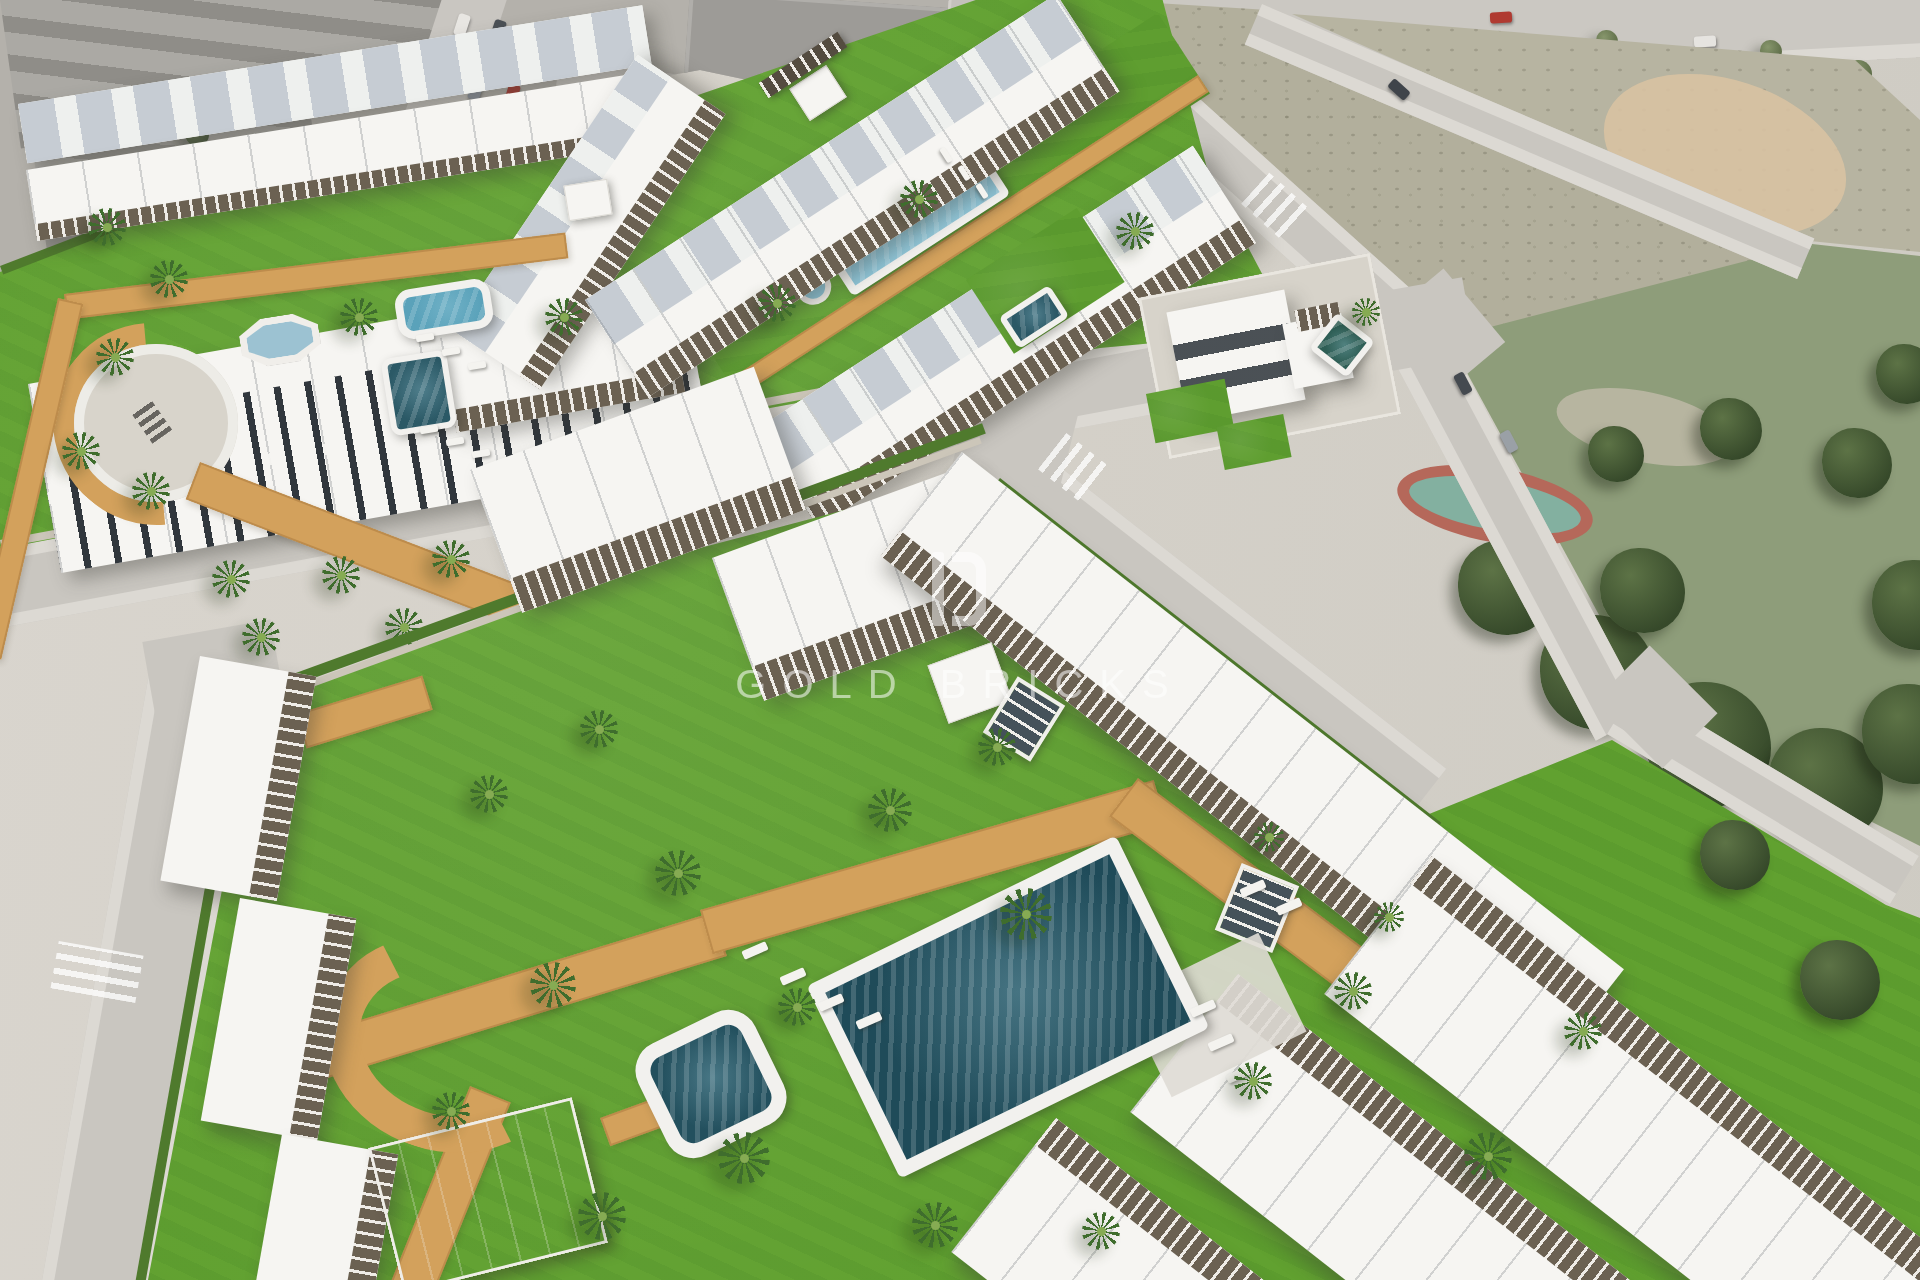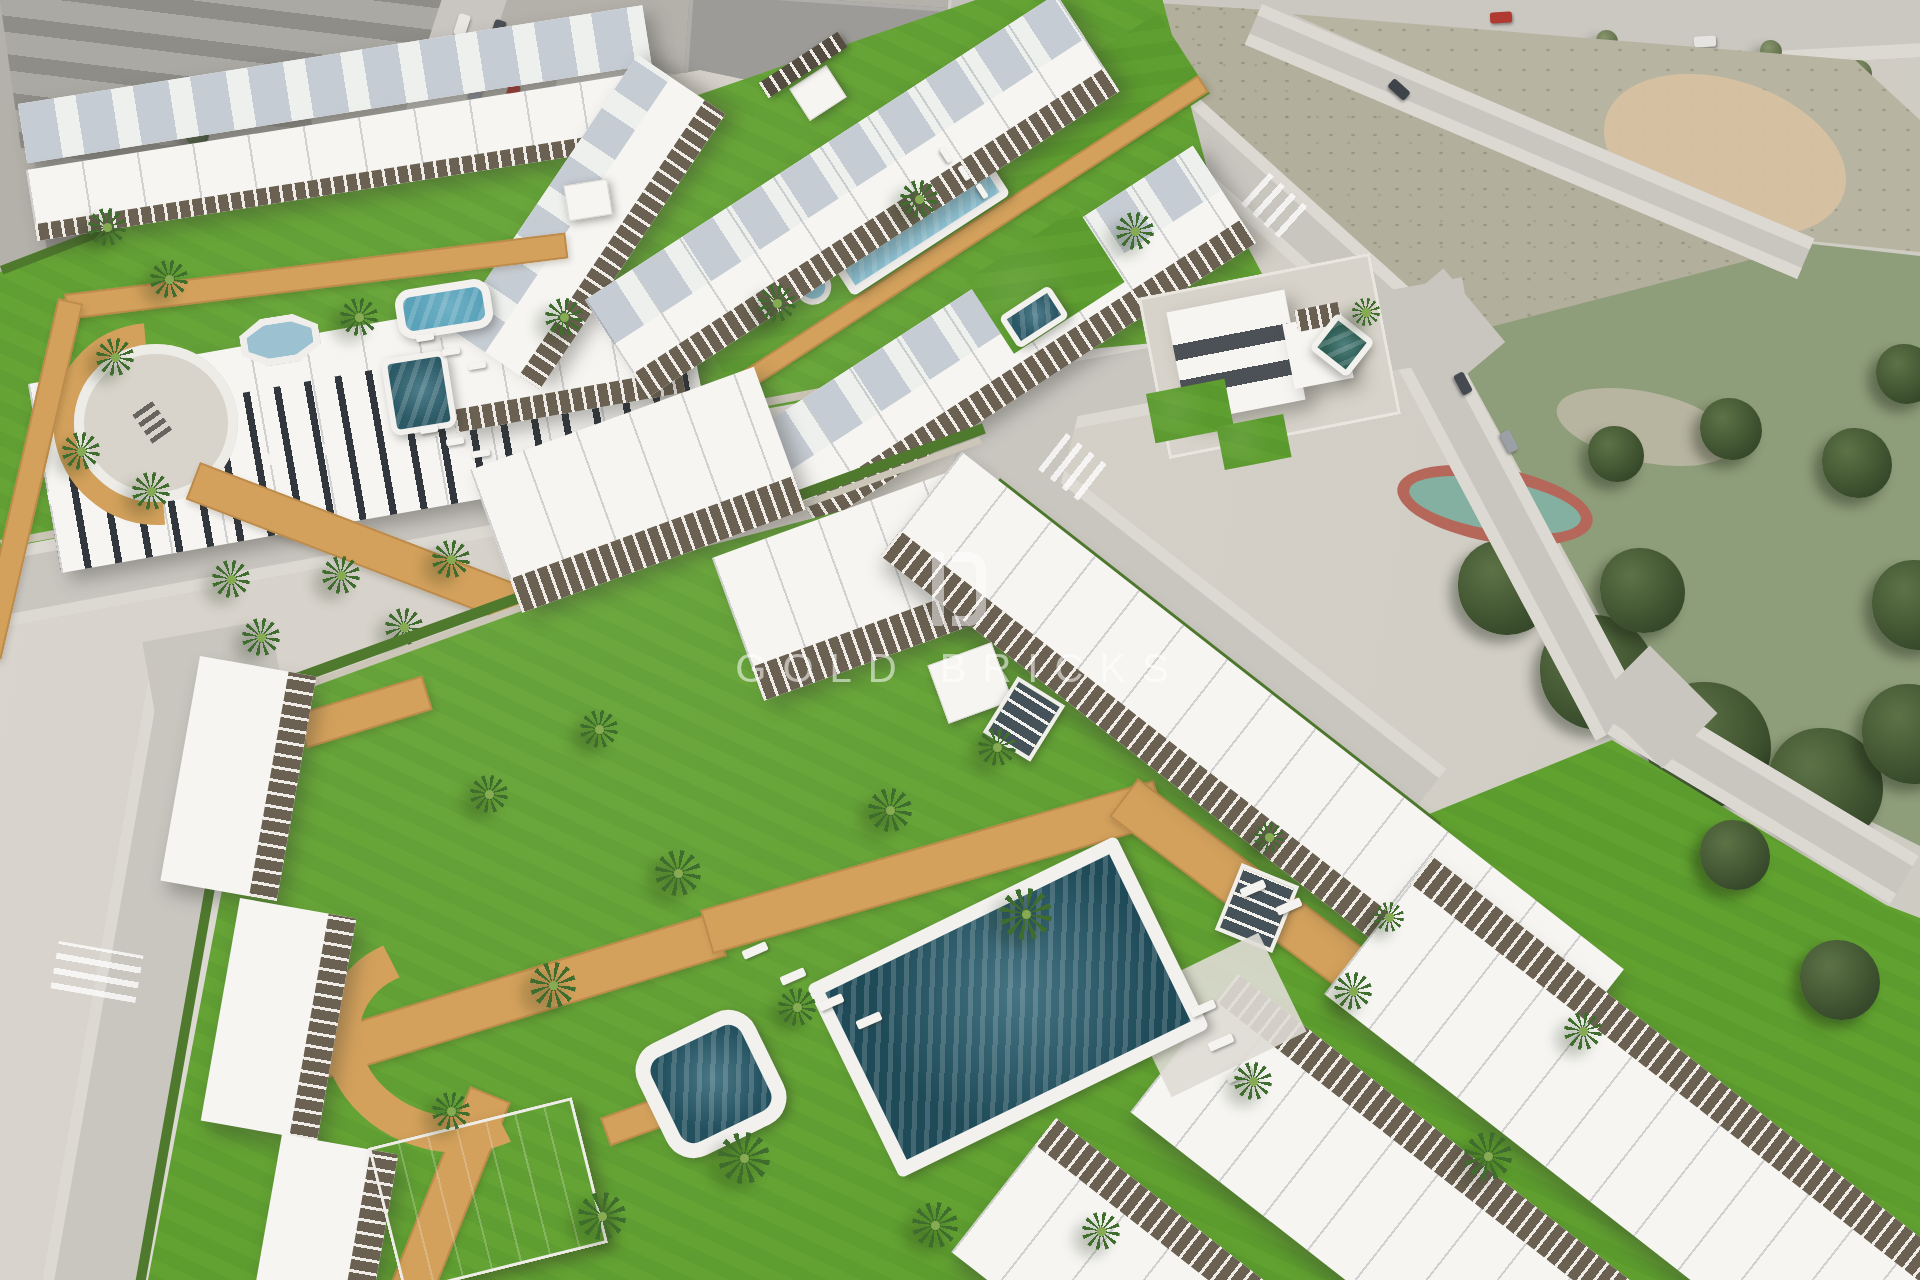--- a/index.html
+++ b/index.html
@@ -48,21 +48,21 @@
                          radial-gradient(circle at 55% 45%,rgba(160,210,225,.3),transparent 70%);}
   .lounger{width:26px;height:9px;border-radius:2px;background:#f4f3ef;box-shadow:1px 2px 3px rgba(50,50,45,.4);}
   
   .pg-ring{background:#b5685a;border-radius:50%;}
   .pg-pad{position:absolute;inset:12px;background:#83b0a0;border-radius:50%;}
   
   .wm{left:0;right:0;top:552px;text-align:center;pointer-events:none;}
   .wm-mark{position:relative;display:inline-block;width:56px;height:74px;}
   .wm-bar{position:absolute;left:0;top:0;width:12px;height:74px;border-radius:3px;background:rgba(255,255,255,.5);}
   .wm-d{position:absolute;left:20px;top:0;width:34px;height:74px;box-sizing:border-box;border:10px solid rgba(255,255,255,.5);border-left:none;border-radius:0 18px 18px 0;}
-  .wm-text{margin-top:16px;font-size:40px;font-weight:400;letter-spacing:16px;color:rgba(255,255,255,.55);}
+  .wm-text{margin-top:32px;font-size:40px;font-weight:400;letter-spacing:16px;color:rgba(255,255,255,.55);}
 </style>
 </head>
 <body>
 
 <div class="stage">
 
   <div class="layer" style="clip-path:polygon(0 0,1145px 0,1105px 115px,890px 110px,700px 70px,560px 95px,430px 120px,300px 150px,170px 205px,60px 250px,0 285px);background:#b4b1ab;">
     <div class="a o00" style="left:0;top:0;width:440px;height:150px;transform:rotate(-8deg);background:repeating-linear-gradient(15deg,#8f8d88 0 16px,#aba9a4 16px 38px);"></div>
     <div class="a o00" style="left:30px;top:130px;width:280px;height:120px;transform:rotate(-8deg);background:repeating-linear-gradient(12deg,#96948f 0 20px,#a8a6a1 20px 46px);"></div>
     <div class="a o00 road" style="left:448px;top:-20px;width:62px;height:300px;transform:rotate(18deg);background:#c9c6c1;"></div>

